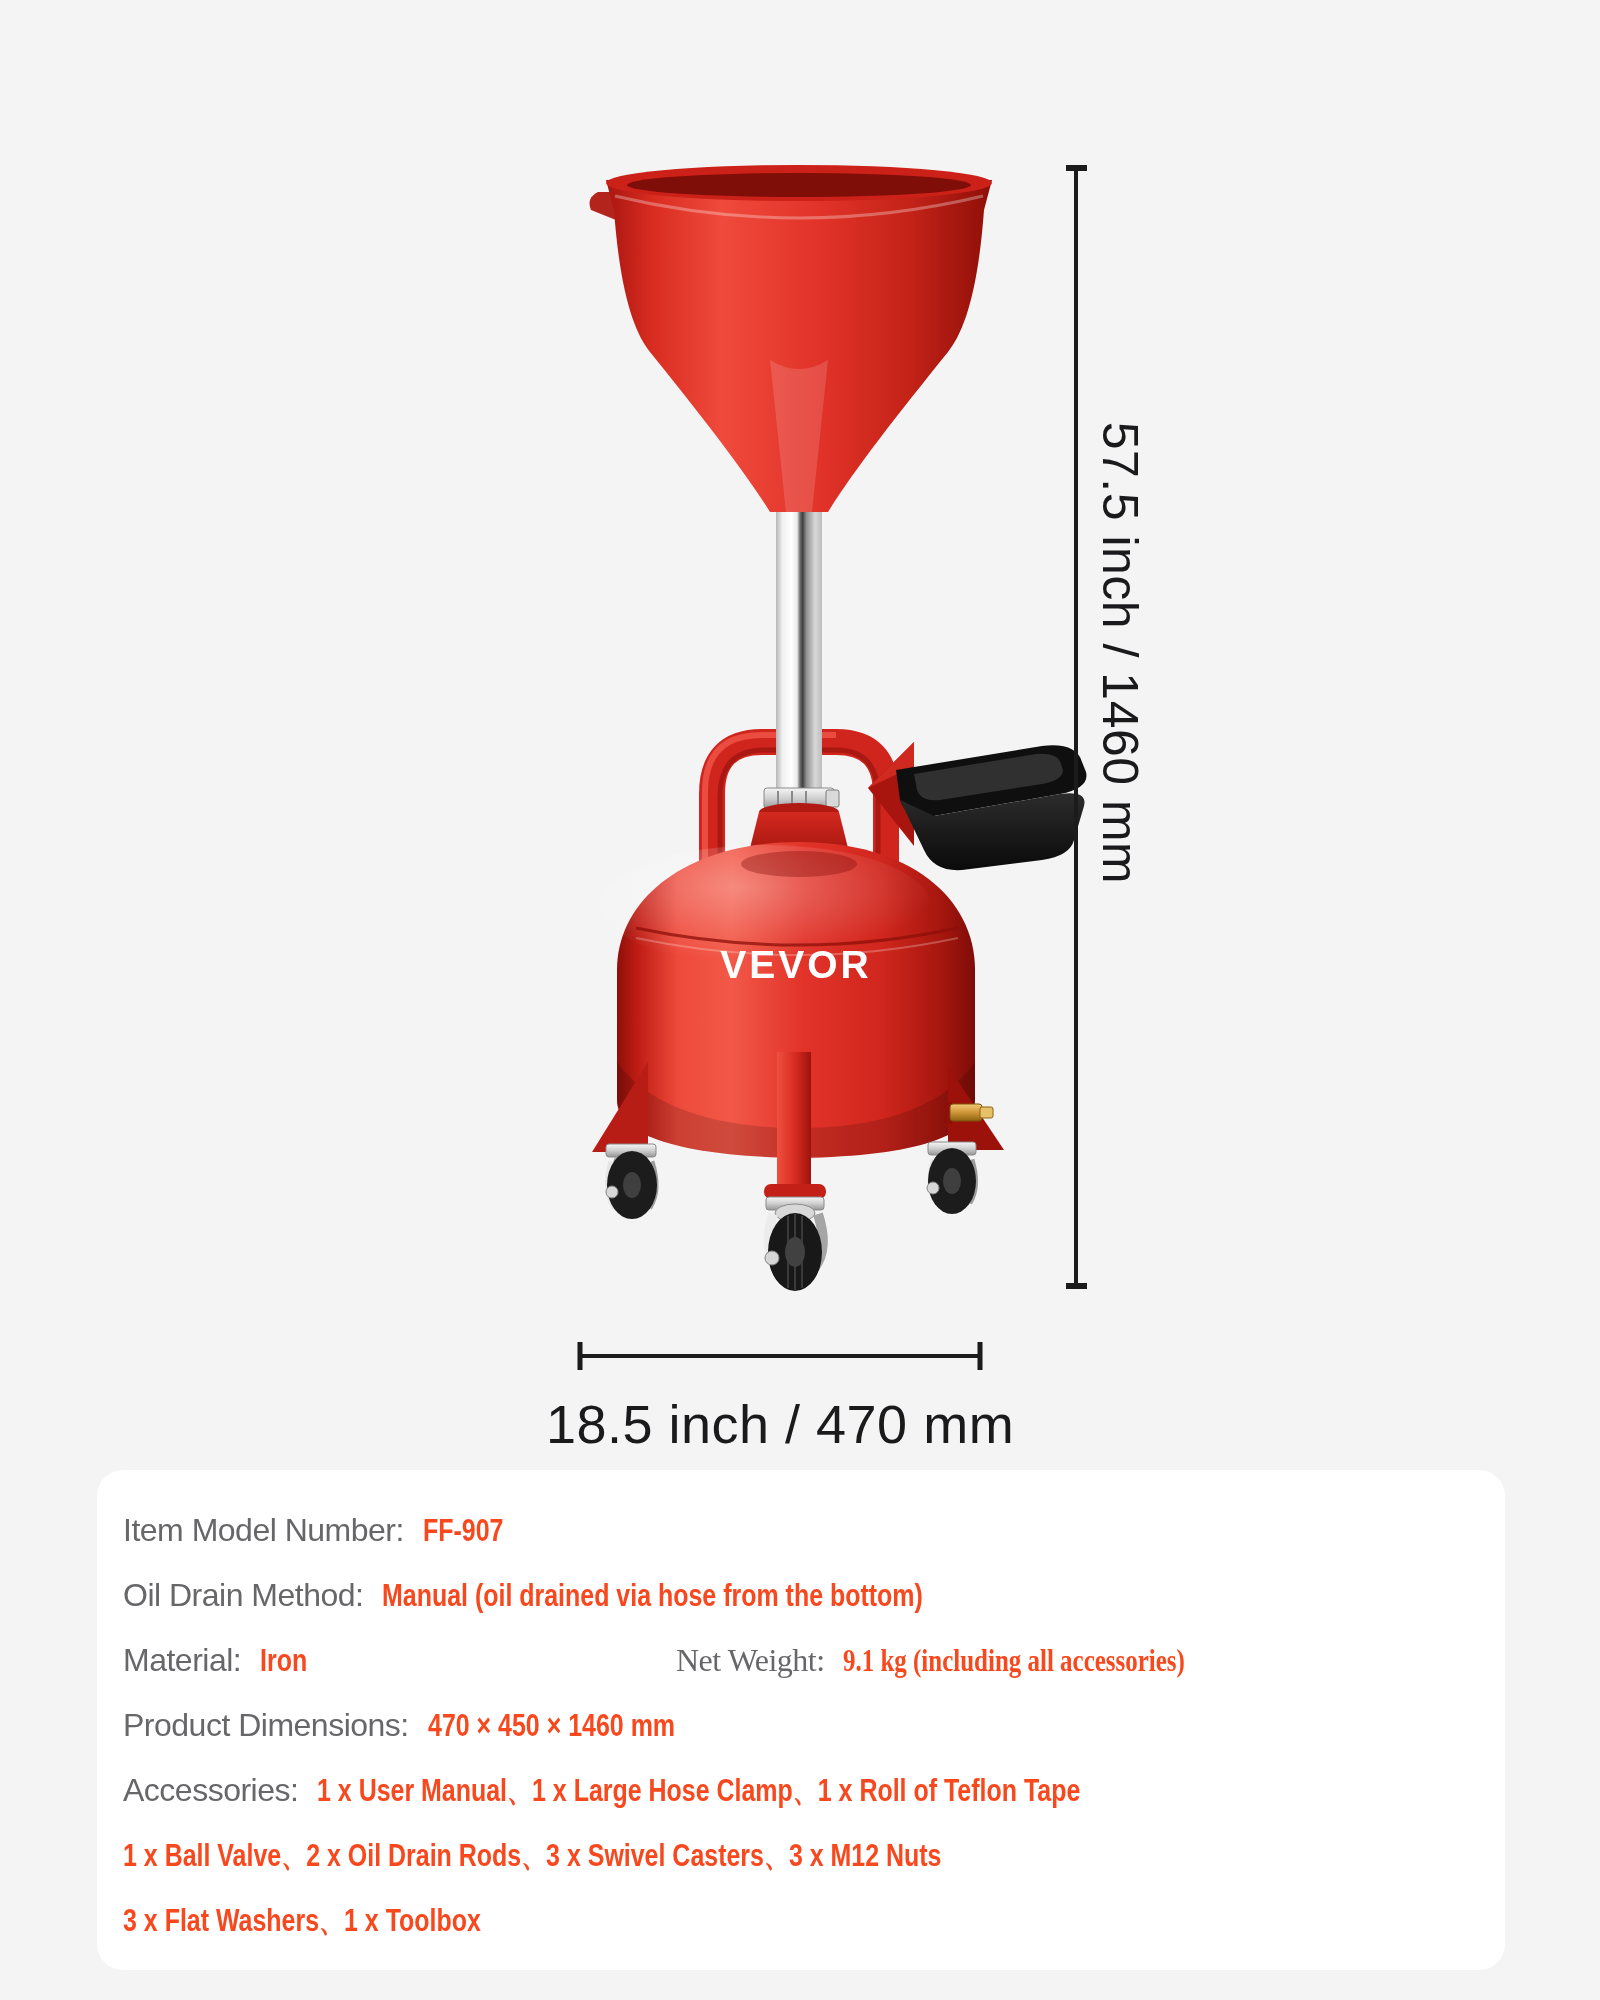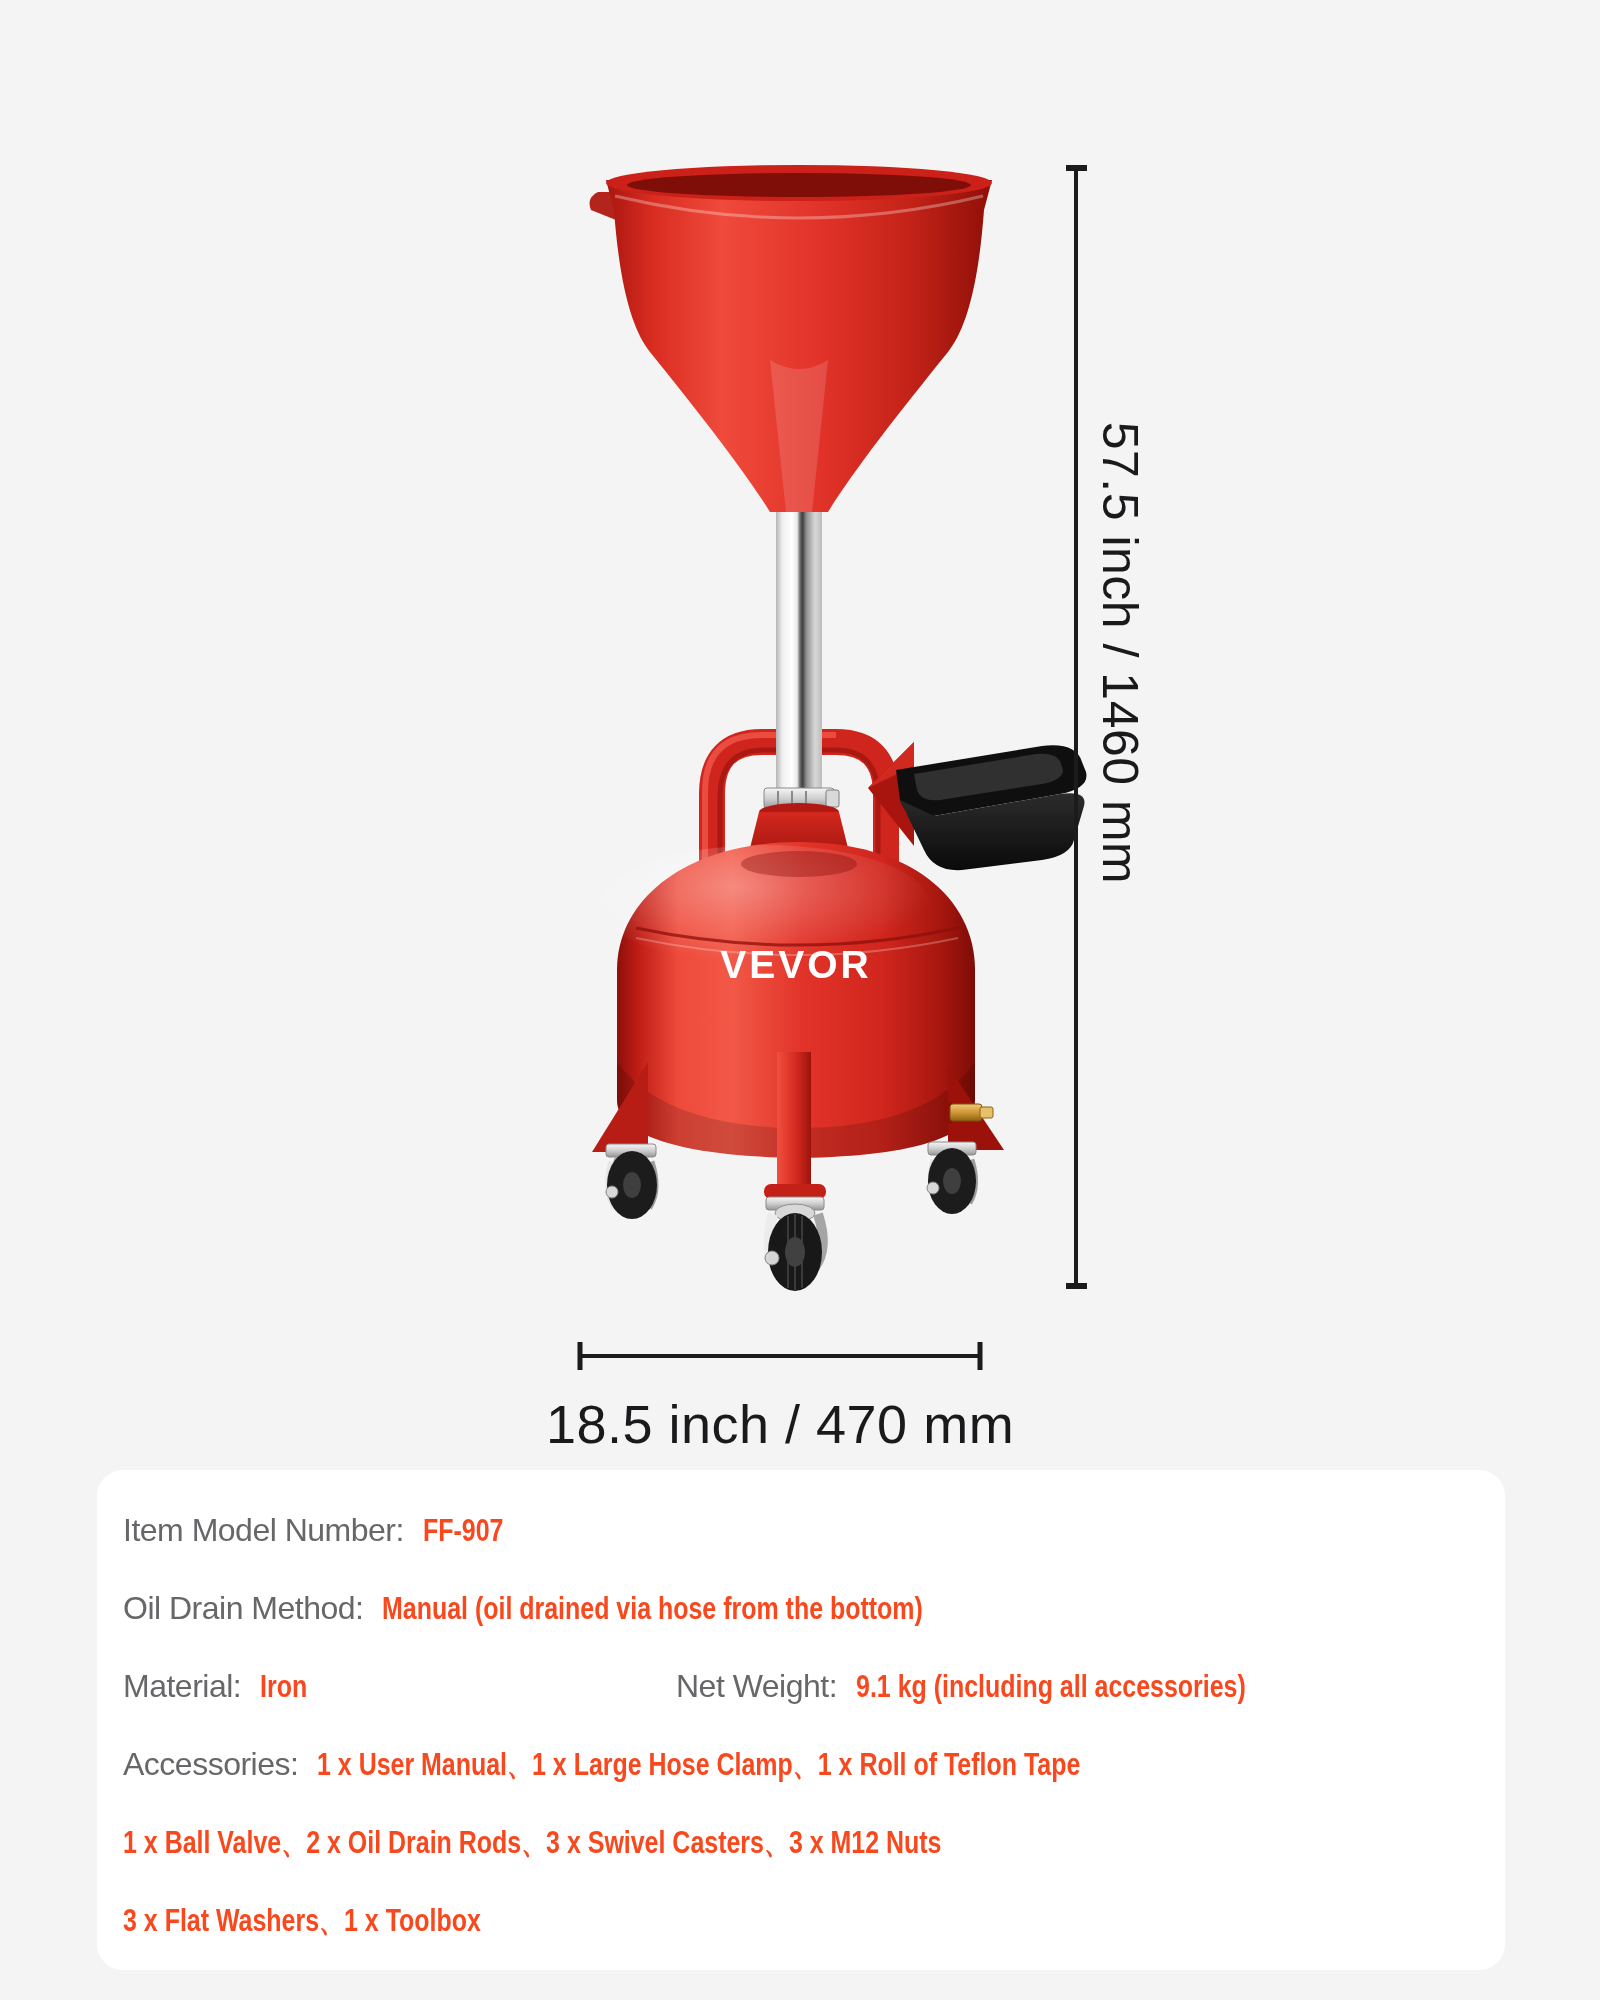--- a/index.html
+++ b/index.html
@@ -47,21 +47,21 @@
   .spec-row .val{
     color:#f8481e;
     font-weight:bold;
     display:inline-block;
     transform:scaleX(0.78);
     transform-origin:0 50%;
     margin-left:10px;
     letter-spacing:0px;
   }
   .spec-row .pair2{
-    position:absolute;left:553px;top:0;
+    position:absolute;left:553px;top:0;font-family:Liberation Serif, serif;
   }
 </style>
 </head>
 <body>
 
 <div class="stage">
 
   <svg class="product-svg" viewBox="0 0 1600 2000">
     <defs>
       <linearGradient id="funnelGrad" x1="0" y1="0" x2="1" y2="0">
@@ -258,20 +258,24 @@
 
     <div class="spec-row">
       <span class="lbl">Material:</span>
       <span class="val">Iron</span>
       <span class="pair2">
         <span class="lbl">Net Weight:</span>
         <span class="val">9.1 kg (including all accessories)</span>
       </span>
     </div>
 
+    <div class="spec-row">
+      <span class="lbl">Product Dimensions:</span>
+      <span class="val">470 × 450 × 1460 mm</span>
+    </div>
 
     <div class="spec-row">
       <span class="lbl">Accessories:</span>
       <span class="val">1 x User Manual、1 x Large Hose Clamp、1 x Roll of Teflon Tape</span>
     </div>
 
     <div class="spec-row">
       <span class="val" style="margin-left:0">1 x Ball Valve、2 x Oil Drain Rods、3 x Swivel Casters、3 x M12 Nuts</span>
     </div>
 

